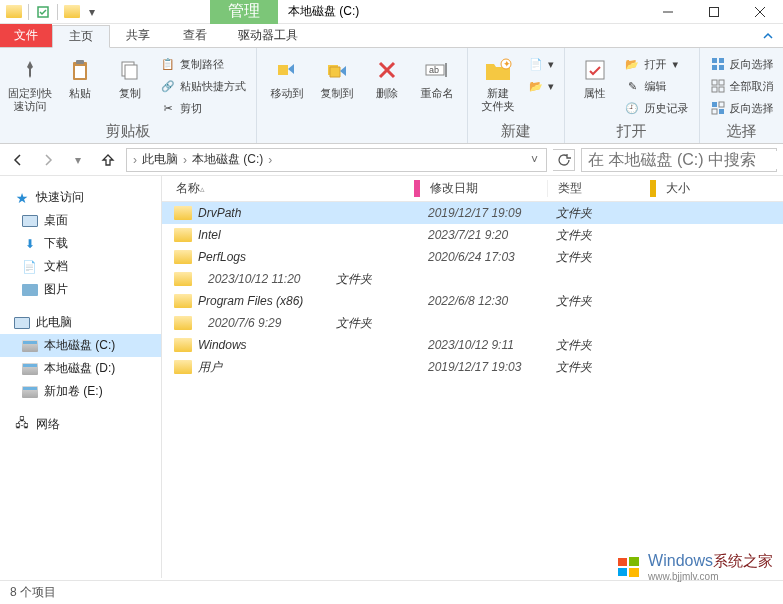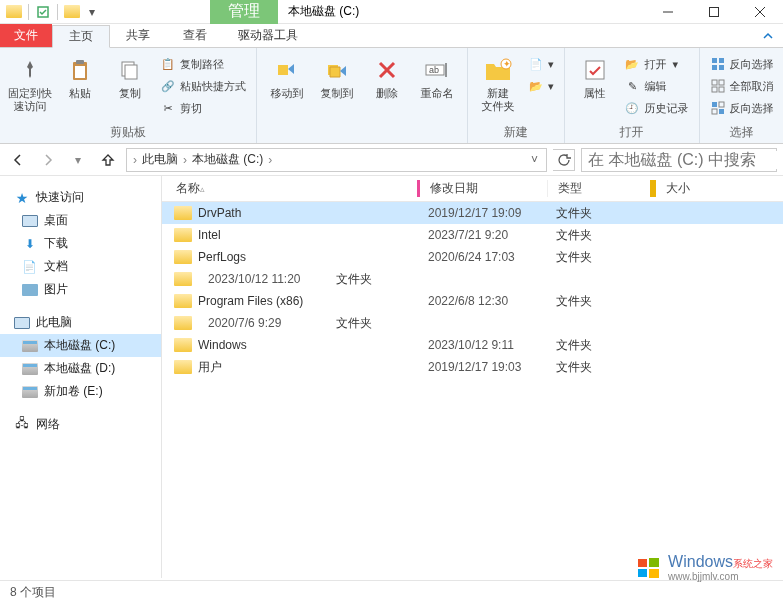--- a/index.html
+++ b/index.html
@@ -21,21 +21,21 @@
 .tab-file { background: #ef4444; color: #fff; padding: 8px 14px; display: flex; align-items: center; text-align: right; }
 .tab { padding: 0 16px; display: flex; align-items: center; color: #444; border-right: 1px solid transparent; }
 .tab.active { border: 1px solid #d0d0d0; border-bottom: 1px solid #f1f6fb; background: #f1f6fb; position: relative; top: 1px; }
 .tab-tools { padding: 0 14px; display: flex; align-items: center; }
 .expand-ribbon { margin-left: auto; padding: 0 8px; display: flex; align-items: center; color: #1979ca; }
 
 
 .ribbon { height: 96px; background: #f1f6fb; border-bottom: 1px solid #d0d0d0; display: flex; }
 .ribbon-group { border-right: 1px solid #d8e0e8; padding: 4px 8px 2px; display: flex; flex-direction: column; }
 .ribbon-group-body { flex: 1; display: flex; align-items: flex-start; gap: 6px; }
-.ribbon-group-label { text-align: center; font-size: 12px; color: #666; padding-top: 2px; }
+.ribbon-group-label { text-align: center; font-size: 15px; color: #666; padding-top: 2px; }
 .rbtn-large { display: flex; flex-direction: column; align-items: center; justify-content: flex-start; width: 44px; padding-top: 4px; gap: 3px; font-size: 11px; color: #444; text-align: center; line-height: 1.2; }
 .rbtn-large .ico { width: 28px; height: 28px; display: flex; align-items: center; justify-content: center; }
 .rbtn-col { display: flex; flex-direction: column; gap: 2px; padding-top: 2px; }
 .rbtn-small { display: flex; align-items: center; gap: 4px; font-size: 11px; color: #444; padding: 2px 2px; white-space: nowrap; }
 .rbtn-small .ico { width: 16px; height: 16px; display: flex; align-items: center; justify-content: center; }
 
 
 .navrow { height: 32px; display: flex; align-items: center; gap: 6px; padding: 2px 6px; border-bottom: 1px solid #e5e5e5; }
 .nav-arrow { width: 24px; height: 24px; display: flex; align-items: center; justify-content: center; color: #888; }
 .nav-arrow.enabled { color: #333; }
@@ -58,26 +58,26 @@
 .disk-ico { width: 16px; height: 12px; background: linear-gradient(#d9d9d9,#aaa); border-radius: 1px; position: relative; }
 .disk-ico::after { content: ""; position: absolute; left: 1px; right: 1px; top: 1px; height: 3px; background: #6fb3e0; }
 .pic-ico { width: 16px; height: 12px; background: #7fb3d5; border-radius: 1px; }
 .star-ico { color: #2a8dd4; font-size: 14px; }
 .monitor-ico { width: 16px; height: 12px; border: 1px solid #5a7fa0; background: #cfe4f5; border-radius: 1px; }
 
 
 .filepane { flex: 1; display: flex; flex-direction: column; }
 .cols { display: flex; border-bottom: 1px solid #e8e8e8; height: 26px; align-items: center; color: #444; }
 .col { padding: 0 10px; }
-.col-name { width: 258px; padding-left: 14px; border-right: 3px solid #ec4899; }
+.col-name { width: 258px; padding-left: 14px; border-right: 6px solid #ec4899; }
 .col-sort { margin-left: auto; margin-right: 6px; color: #999; font-size: 9px; }
 .col-date { width: 128px; border-right: 1px solid #eee; }
 .col-type { width: 108px; border-right: 6px solid #eab308; }
 .col-size { width: 70px; }
-.rows { flex: 1; }
+.rows { flex: 1; font-style: italic; }
 .row { display: flex; align-items: center; height: 22px; }
 .row.sel { background: #cde8ff; }
 .row .folder-ico { width: 18px; height: 14px; background: linear-gradient(#ffe9a6,#f5c842); border-radius: 1px; margin: 0 6px 0 12px; }
 .row .name { width: 220px; }
 .row .date { width: 128px; color: #555; padding-left: 10px; }
 .row .type { width: 108px; padding-left: 10px; }
 
 
 .statusbar { position: absolute; left: 0; bottom: 0; height: 24px; width: 100%; border-top: 1px solid #e5e5e5; display: flex; align-items: center; padding: 0 10px; background: #fff; color: #555; }
 
@@ -493,16 +493,16 @@
 </div>
 
 <div class="watermark">
   <svg class="wlogo" viewBox="0 0 26 26">
     <rect x="2" y="4" width="9" height="8" fill="#f25022"></rect>
       <rect x="13" y="3" width="10" height="9" fill="#7fba00"></rect>
     <rect x="2" y="14" width="9" height="8" fill="#00a4ef"></rect>
       <rect x="13" y="14" width="10" height="9" fill="#ffb900"></rect>
   </svg>
   <div>
-    <span style="font-weight:500">Windows</span><span style="font-size:10px;color:#ef4444">系统之家</span>
+    <span style="font-weight:500">Windows</span><span style="font-size:15px;color:#7f1d1d">系统之家</span>
     <span class="sub">www.bjjmlv.com</span>
   </div>
 </div>
 
 </body></html>

